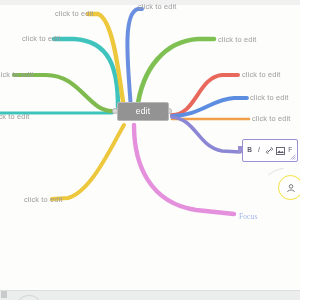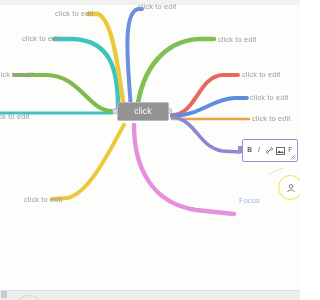--- a/index.html
+++ b/index.html
@@ -198,34 +198,34 @@
 
         <path d="M134 120 C 134 160, 150 198, 196 205 L 234 209" stroke="#e490dd" stroke-width="4.4"></path>
 
       </g>
     </svg>
   </div>
 
   <div class="node-handle left"></div>
   <div class="node-handle right"></div>
   <div class="root-node">
-    <span class="root-label">click</span>
+    <span class="root-label">edit</span>
   </div>
 
   <div class="leaf" style="left:138px; top:3px;">click to edit</div>
   <div class="leaf" style="left:55px; top:10px;">click to edit</div>
   <div class="leaf" style="left:22px; top:35px;">click to edit</div>
   <div class="leaf" style="left:218px; top:36px;">click to edit</div>
   <div class="leaf" style="left:-5px; top:71px;">click to edit</div>
   <div class="leaf" style="left:242px; top:71px;">click to edit</div>
   <div class="leaf" style="left:250px; top:94px;">click to edit</div>
   <div class="leaf" style="left:-9px; top:113px;">click to edit</div>
   <div class="leaf" style="left:252px; top:115px;">click to edit</div>
   <div class="leaf" style="left:24px; top:196px;">click to edit</div>
-  <div class="leaf focus-leaf" style="left:239px; top:197px;">Focus</div>
+  <div class="leaf focus-leaf" style="left:239px; top:213px;font-family:Liberation Serif, serif;">Focus</div>
 
   <div class="toolbar-tail"></div>
   <div class="format-toolbar">
 
     <div class="fmt-btn bold">B</div>
 
     <div class="fmt-btn italic">I</div>
 
     <div class="fmt-btn">
       <svg width="9" height="9" viewBox="0 0 9 9">

